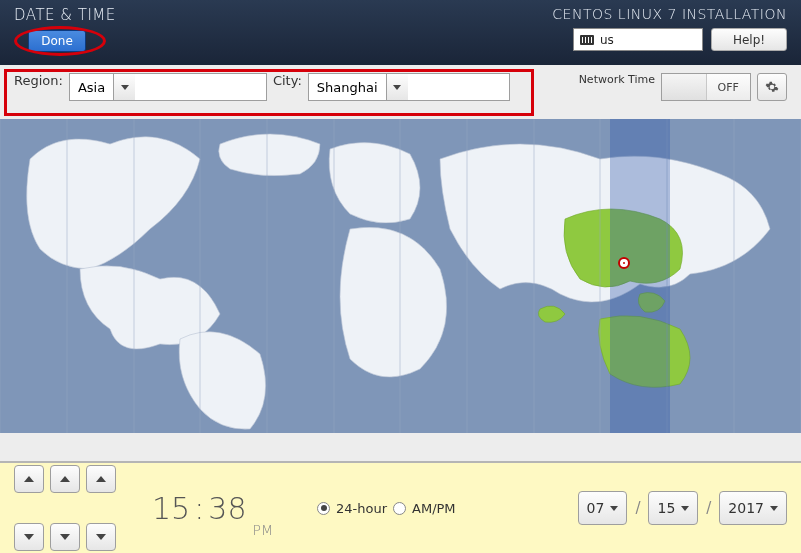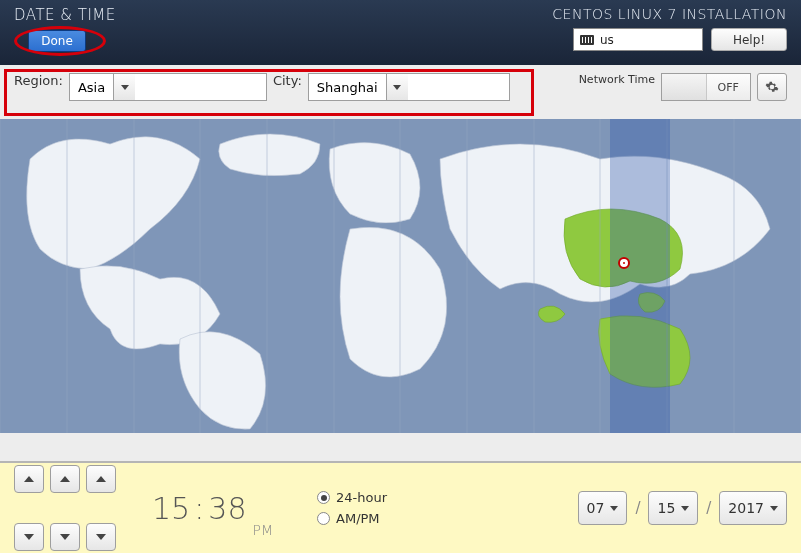--- a/index.html
+++ b/index.html
@@ -40,21 +40,21 @@
   .marker::after { content:""; position:absolute; left:3px; top:3px; width:2px;height:2px; background:#c40000; border-radius:50%; }
   .footer { position: absolute; left:0; right:0; bottom:0; height: 92px; border-top: 2px solid #b5b5b5; background: #fef9c3; display: flex; align-items: center; padding: 10px 14px; gap: 28px; }
   .time-col { display:flex; gap:6px; }
   .spin-col { display:flex; flex-direction:column; gap:30px; }
   .spin-btn { width: 30px; height: 28px; background: linear-gradient(#fdfdfd,#e6e6e6); border: 1px solid #9e9e9e; border-radius: 4px; display:flex;align-items:center;justify-content:center; }
   .chev-up { width:0;height:0;border-left:5px solid transparent;border-right:5px solid transparent;border-bottom:6px solid #444; }
   .chev-dn { width:0;height:0;border-left:5px solid transparent;border-right:5px solid transparent;border-top:6px solid #444; }
   .time-display { display:flex; align-items:center; gap:4px; font-size: 30px; font-weight:300; color:#555; }
   .time-display .ampm { font-size: 14px; color:#888; margin-left:2px;margin-top:43px; }
   .time-center { display:flex; flex-direction:column; justify-content:center; padding: 0 8px; }
-  .fmt-col { display:flex; flex-direction:column; gap:6px; font-size:13px; color:#333; margin-left:8px; align-self:center; }
+  .fmt-col { display:flex; flex-direction:row; gap:6px; font-size:13px; color:#333; margin-left:8px; align-self:center; }
   .radio-row { display:flex; align-items:center; gap:6px; }
   .radio { width:13px;height:13px;border:1px solid #888;border-radius:50%;display:inline-flex;align-items:center;justify-content:center; background:#fff;}
   .radio.sel::after{content:"";width:6px;height:6px;border-radius:50%;background:#444;}
   .date-col { margin-left:auto; display:flex; gap:8px; align-items:center; }
   .date-combo { display:flex; height:34px; border:1px solid #9e9e9e; border-radius:4px; background: linear-gradient(#fdfdfd,#e6e6e6); align-items:center; padding:15px 8px; gap:6px; font-size:14px; color:#333; }
   .slash { color:#888; font-size:15px; }
 </style>
 </head>
 <body>
 

